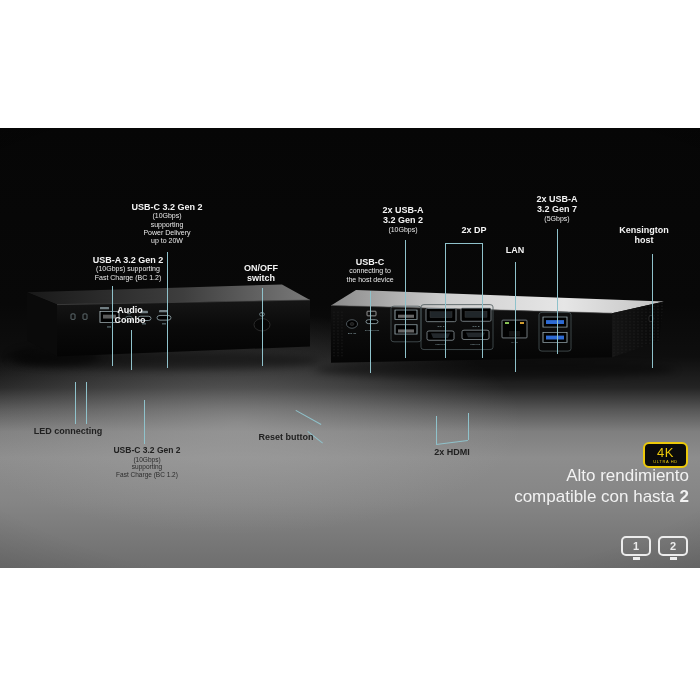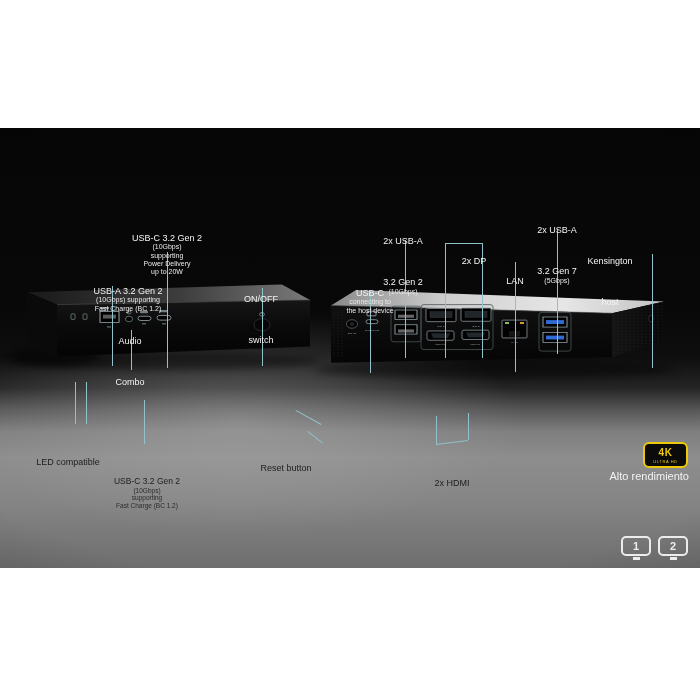--- a/index.html
+++ b/index.html
@@ -12,33 +12,33 @@
       linear-gradient(180deg,#060606 0%,#080808 40%,#0e0e0e 52%,#242424 59%,#565656 64%,#7f7f7f 69%,#8d8d8d 75%,#858585 85%,#6e6e6e 100%);
   }
   .devsvg{position:absolute;left:0;top:0;}
   
   .ldr{position:absolute;width:1px;background:var(--leader,#8fc2cb);}
   .ldr.h{height:1px;width:auto;}
   .ldr.d{height:1px;transform-origin:0 0;}
   
   .lbl{position:absolute;transform:translateX(-50%);text-align:center;color:#f4f4f4;
        white-space:nowrap;line-height:1.16;}
-  .lbl .t{font-size:9px;font-weight:normal;margin-top:31px;}
+  .lbl .t{font-size:9px;font-weight:bold;}
   .lbl .s{font-size:7px;font-weight:normal;color:#e9e9e9;}
   .lbl.dark{color:#212121;}
   .lbl.dark .t{color:#212121;}
   .lbl.dark .s{color:#2b2b2b;}
   
   .badge4k{position:absolute;right:12px;top:314px;width:41px;height:22px;
            border:2.5px solid var(--accent,#edc90a);border-radius:6px;background:#0b0b0b;
            text-align:center;color:var(--accent,#edc90a);}
-  .b4k-main{font-size:10px;font-weight:bold;line-height:13px;margin-top:2px;letter-spacing:.5px;}
+  .b4k-main{font-size:13px;font-weight:normal;line-height:13px;margin-top:2px;letter-spacing:.5px;}
   .b4k-sub{font-size:4px;line-height:5px;letter-spacing:.6px;}
   .mkt{position:absolute;right:11px;top:340px;text-align:right;color:#f2f2f2;
-       font-size:11px;line-height:16px;font-weight:normal;}
+       font-size:17px;line-height:16px;font-weight:normal;}
   .mkt .gap{height:5px;}
   .mkt b{font-weight:bold;}
   .monitors{position:absolute;right:12px;top:408px;display:flex;gap:7px;}
   .mwrap{display:flex;flex-direction:column;align-items:center;}
   .monitor{width:26px;height:16px;border:2.5px solid #ececec;border-radius:5px;
            display:flex;align-items:center;justify-content:center;
            font-size:11px;font-weight:bold;color:#ececec;}
   .mfoot{width:7px;height:3px;background:#ececec;margin-top:1px;}
 </style>
 </head>
@@ -232,21 +232,21 @@
       <div class="t">Audio</div>
       <div class="t">Combo</div>
     </div>
 
     <div class="lbl" style="left:261px;top:135px">
       <div class="t">ON/OFF</div>
       <div class="t">switch</div>
     </div>
 
     <div class="lbl dark" style="left:68px;top:298px">
-      <div class="t">LED compatible</div>
+      <div class="t">LED connecting</div>
     </div>
 
     <div class="lbl dark" style="left:147px;top:318px">
       <div class="t" style="font-size:8.5px">USB-C 3.2 Gen 2</div>
       <div class="s" style="font-size:6.5px">(10Gbps)</div>
       <div class="s" style="font-size:6.5px">supporting</div>
       <div class="s" style="font-size:6.5px">Fast Charge (BC 1.2)</div>
     </div>
 
     <div class="lbl dark" style="left:286px;top:304px">
@@ -272,37 +272,38 @@
     <div class="lbl" style="left:515px;top:117px">
       <div class="t">LAN</div>
     </div>
 
     <div class="lbl" style="left:557px;top:66px">
       <div class="t">2x USB-A</div>
       <div class="t">3.2 Gen 7</div>
       <div class="s">(5Gbps)</div>
     </div>
 
-    <div class="lbl" style="left:610px;top:97px">
+    <div class="lbl" style="left:644px;top:97px">
       <div class="t">Kensington</div>
       <div class="t">host</div>
     </div>
 
     <div class="lbl dark" style="left:452px;top:319px">
       <div class="t">2x HDMI</div>
     </div>
 
     <div class="badge4k">
       <div class="b4k-main">4K</div>
       <div class="b4k-sub">ULTRA HD</div>
     </div>
 
     <div class="mkt">
       <div>Alto rendimiento</div>
       <div class="gap"></div>
+      <div><span>compatible con hasta </span><b>2</b></div>
     </div>
 
     <div class="monitors">
       <div class="mwrap">
         <div class="monitor">1</div>
         <div class="mfoot"></div>
       </div>
       <div class="mwrap">
         <div class="monitor">2</div>
         <div class="mfoot"></div>

